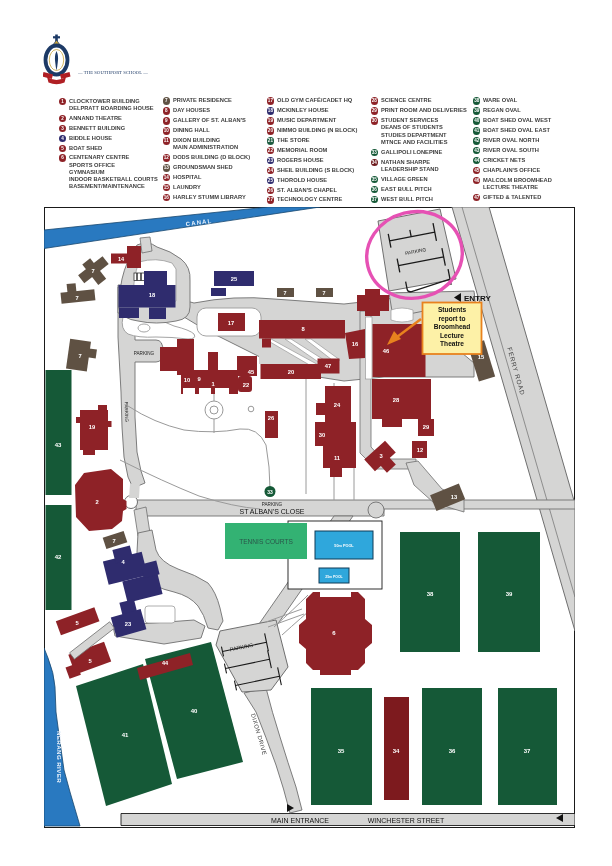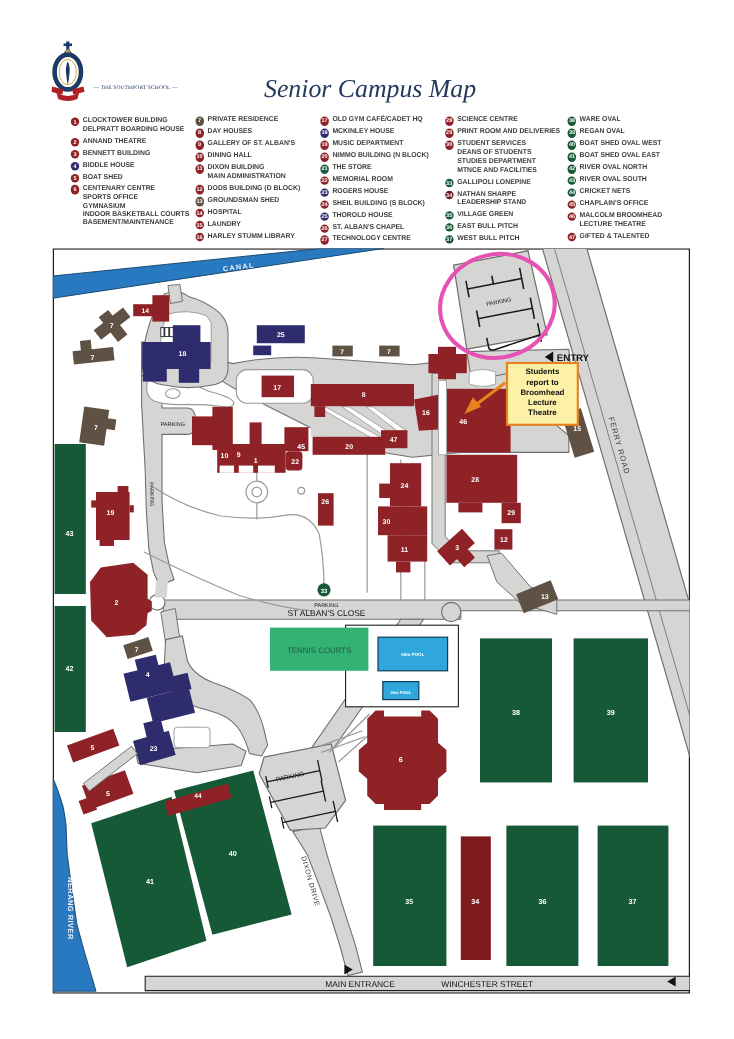--- a/index.html
+++ b/index.html
@@ -26,21 +26,20 @@
 <path d="M13.5,17 Q15.8,22 14.8,28 Q14.2,34 13.5,36.5 Q12.8,34 12.2,28 Q11.2,22 13.5,17" fill="#1d3a66"></path>
 <path d="M0.5,38 L10,40.5 L8.8,45 L-0.5,42.5 Z" fill="#b01f24"></path>
 <path d="M26.5,38 L17,40.5 L18.2,45 L27.5,42.5 Z" fill="#b01f24"></path>
 <path d="M4,43 Q13.5,49 23,43 L21.5,48.5 Q13.5,52 5.5,48.5 Z" fill="#b01f24"></path>
 </g>
 </svg></div>
 
 
 <div style="position:absolute;left:78px;top:69.5px;font-family:'Liberation Serif',serif;font-size:4.6px;color:#1d3a66;letter-spacing:0.1px;">— THE SOUTHPORT SCHOOL —</div>
 
-<div style="position:absolute;left:220px;top:62px;font-family:'Liberation Serif',serif;font-style:italic;font-size:21.5px;color:#22395e;">Senior Campus Map</div>
 
 <div class="li" style="left:58.7px;top:97.7px;">
       <span class="n" style="background:#8e2227;">1</span>
       <span class="t">CLOCKTOWER BUILDING<br>DELPRATT BOARDING HOUSE</span>
     </div>
 
 <div class="li" style="left:58.7px;top:114.8px;">
       <span class="n" style="background:#8e2227;">2</span>
       <span class="t">ANNAND THEATRE</span>
     </div>

